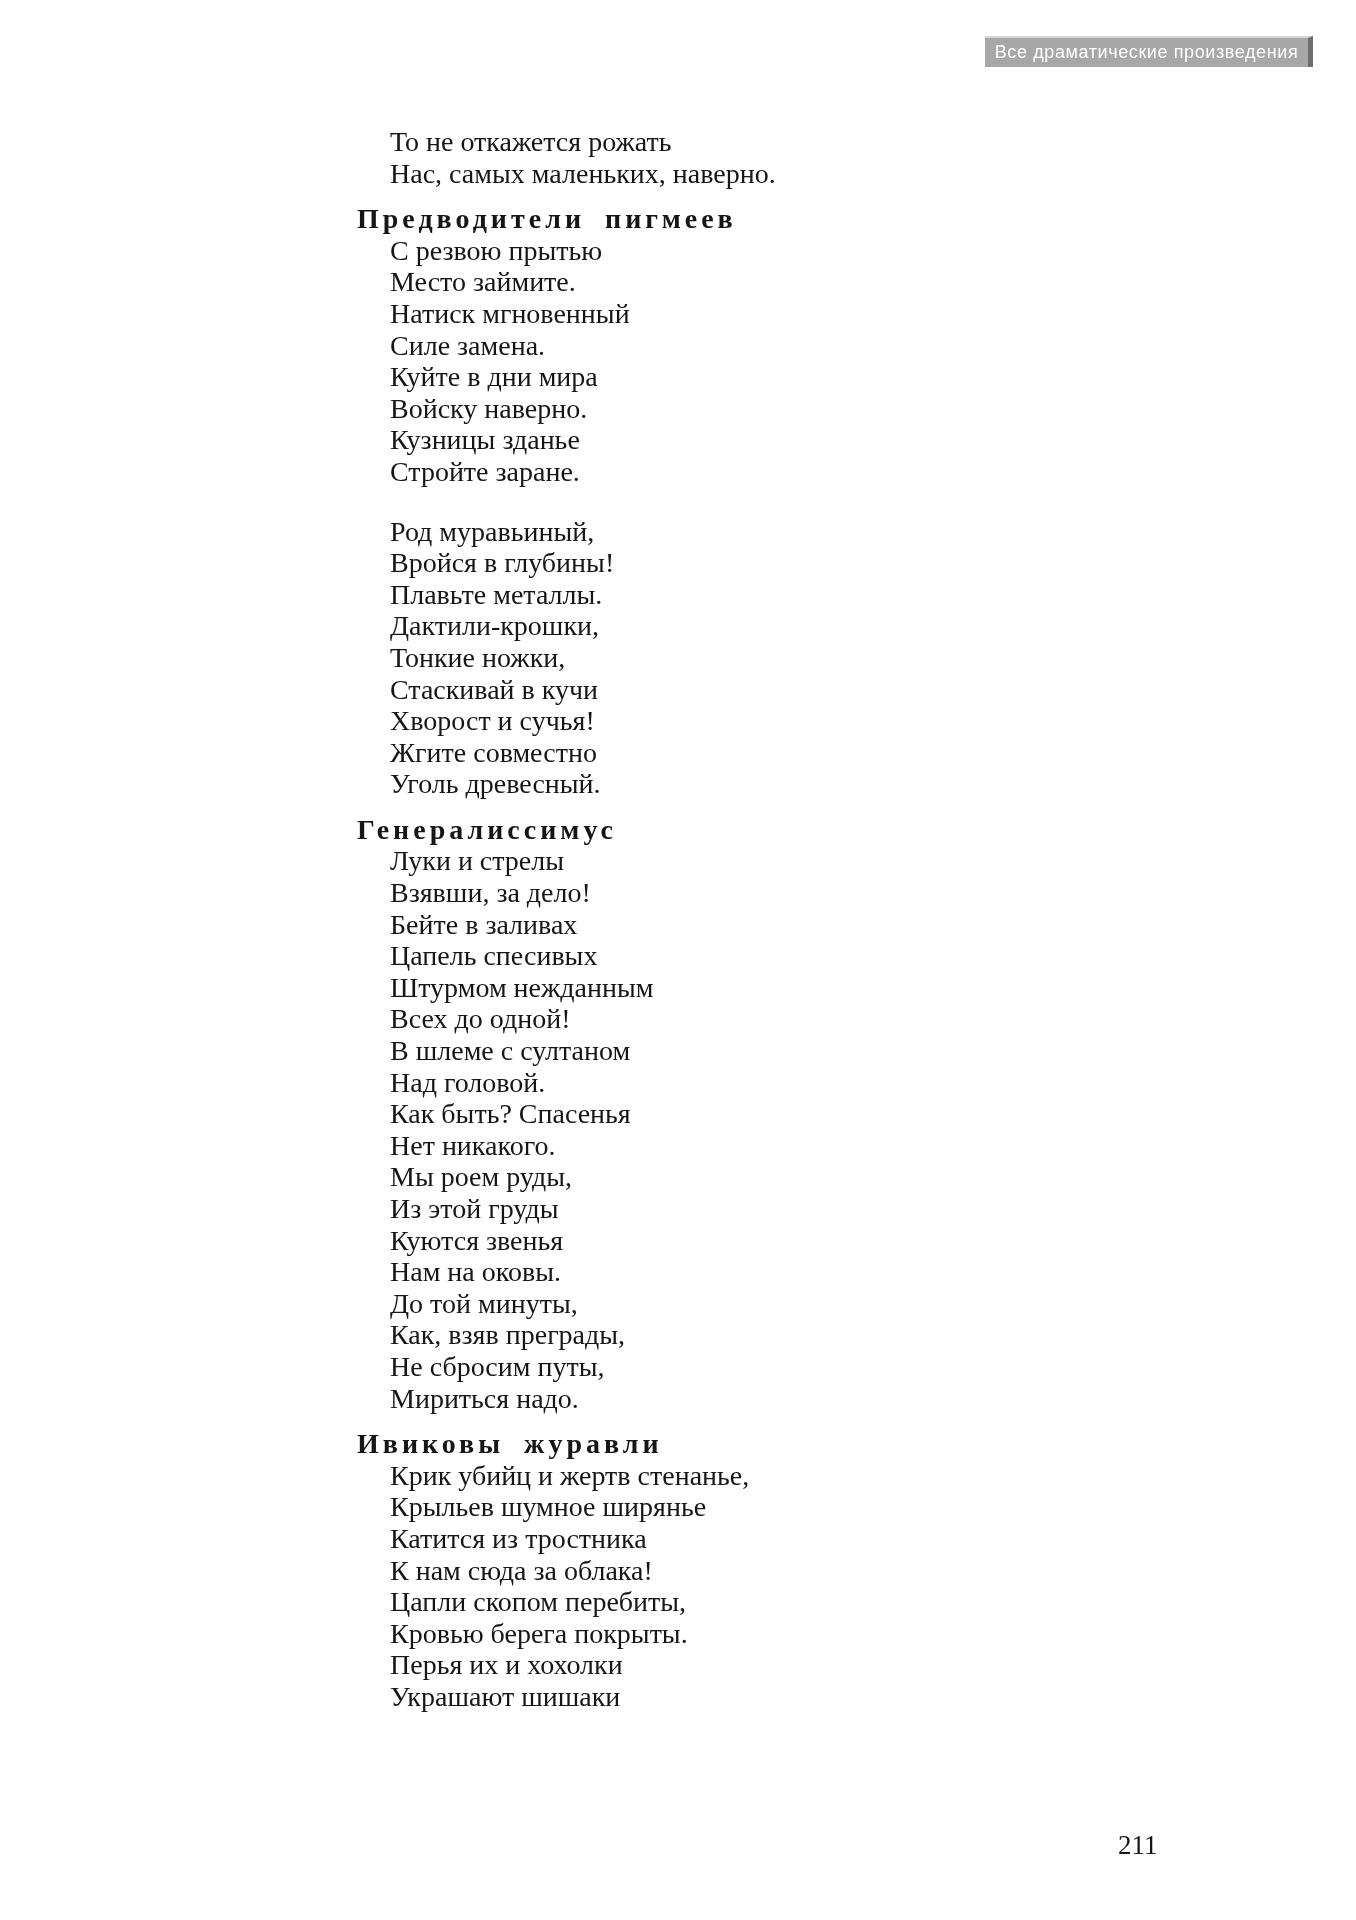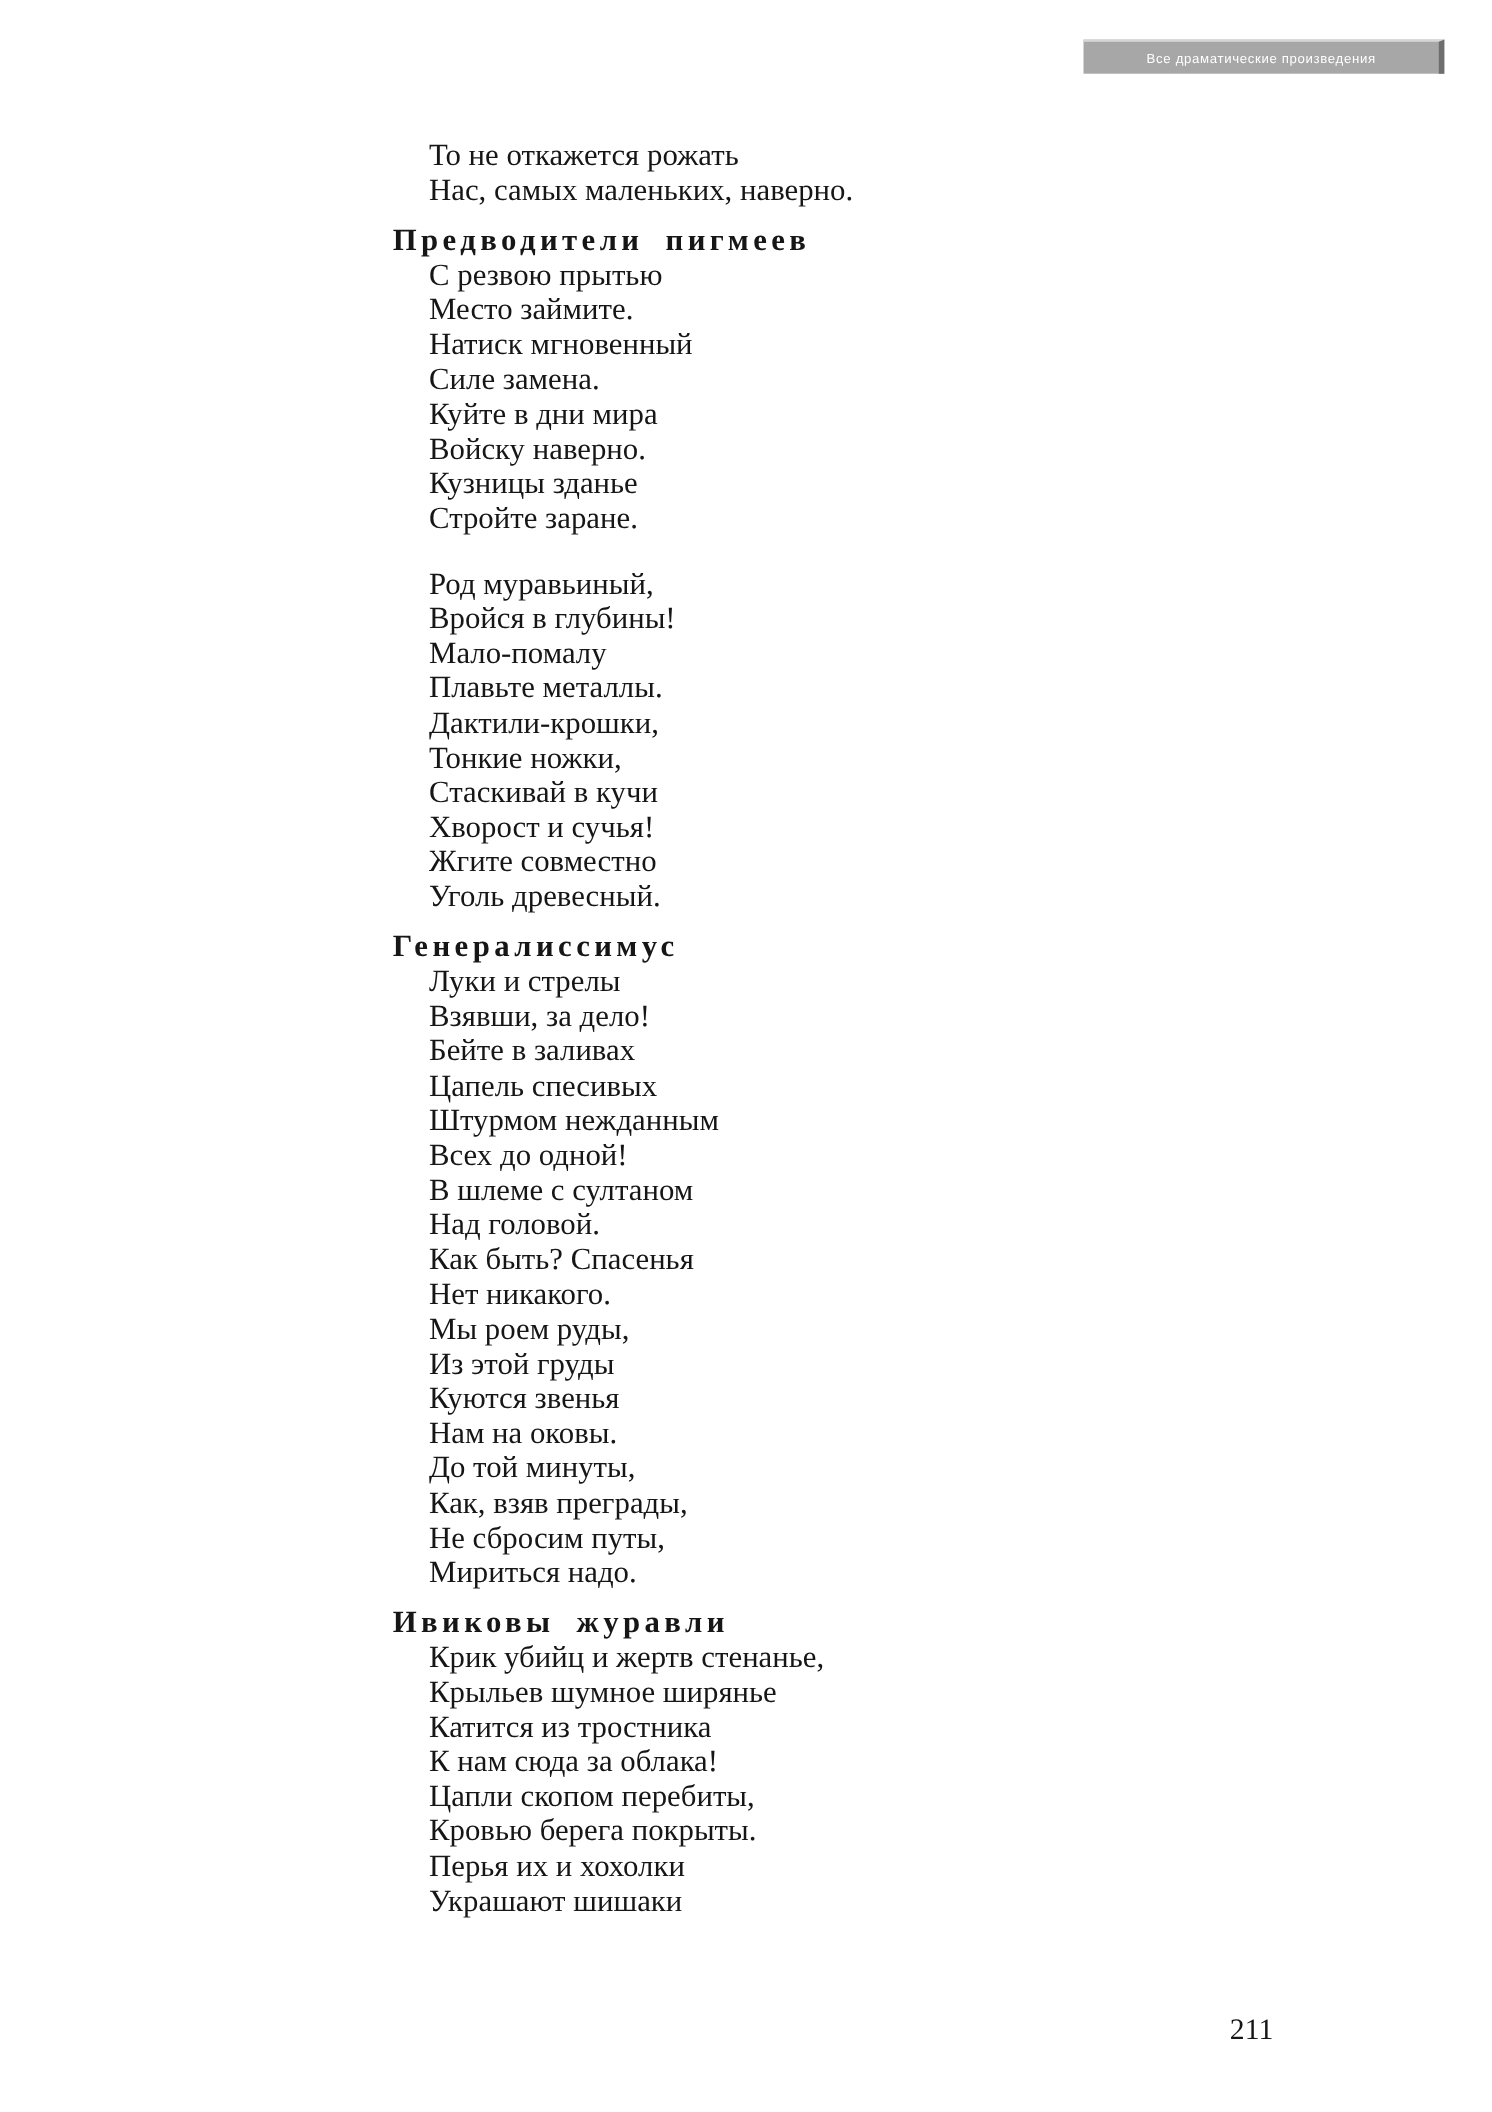--- a/index.html
+++ b/index.html
@@ -23,21 +23,21 @@
     width: 328px;
     height: 31px;
     box-sizing: border-box;
     background: #a7a7a7;
     border-top: 2px solid #d6d6d6;
     border-right: 5px solid #6e6e6e;
     display: flex;
     align-items: center;
     justify-content: center;
     font-family: "Liberation Sans", sans-serif;
-    font-size: 12px;
+    font-size: 18px;
     letter-spacing: 0.6px;
     color: #ffffff;
     white-space: nowrap;
   }
   .poem {
     position: absolute;
     left: 357px;
     top: 126px;
     font-size: 28px;
     line-height: 31.6px;
@@ -80,21 +80,20 @@
       <div class="poem-line">С резвою прытью</div>
       <div class="poem-line">Место займите.</div>
       <div class="poem-line">Натиск мгновенный</div>
       <div class="poem-line">Силе замена.</div>
       <div class="poem-line">Куйте в дни мира</div>
       <div class="poem-line">Войску наверно.</div>
       <div class="poem-line">Кузницы зданье</div>
       <div class="poem-line">Стройте заране.</div>
       <div class="poem-line stanza-gap">Род муравьиный,</div>
       <div class="poem-line">Вройся в глубины!</div>
-      <div class="poem-line">Мало-помалу</div>
       <div class="poem-line">Плавьте металлы.</div>
       <div class="poem-line">Дактили-крошки,</div>
       <div class="poem-line">Тонкие ножки,</div>
       <div class="poem-line">Стаскивай в кучи</div>
       <div class="poem-line">Хворост и сучья!</div>
       <div class="poem-line">Жгите совместно</div>
       <div class="poem-line">Уголь древесный.</div>
       <div class="poem-heading">Генералиссимус</div>
       <div class="poem-line">Луки и стрелы</div>
       <div class="poem-line">Взявши, за дело!</div>

